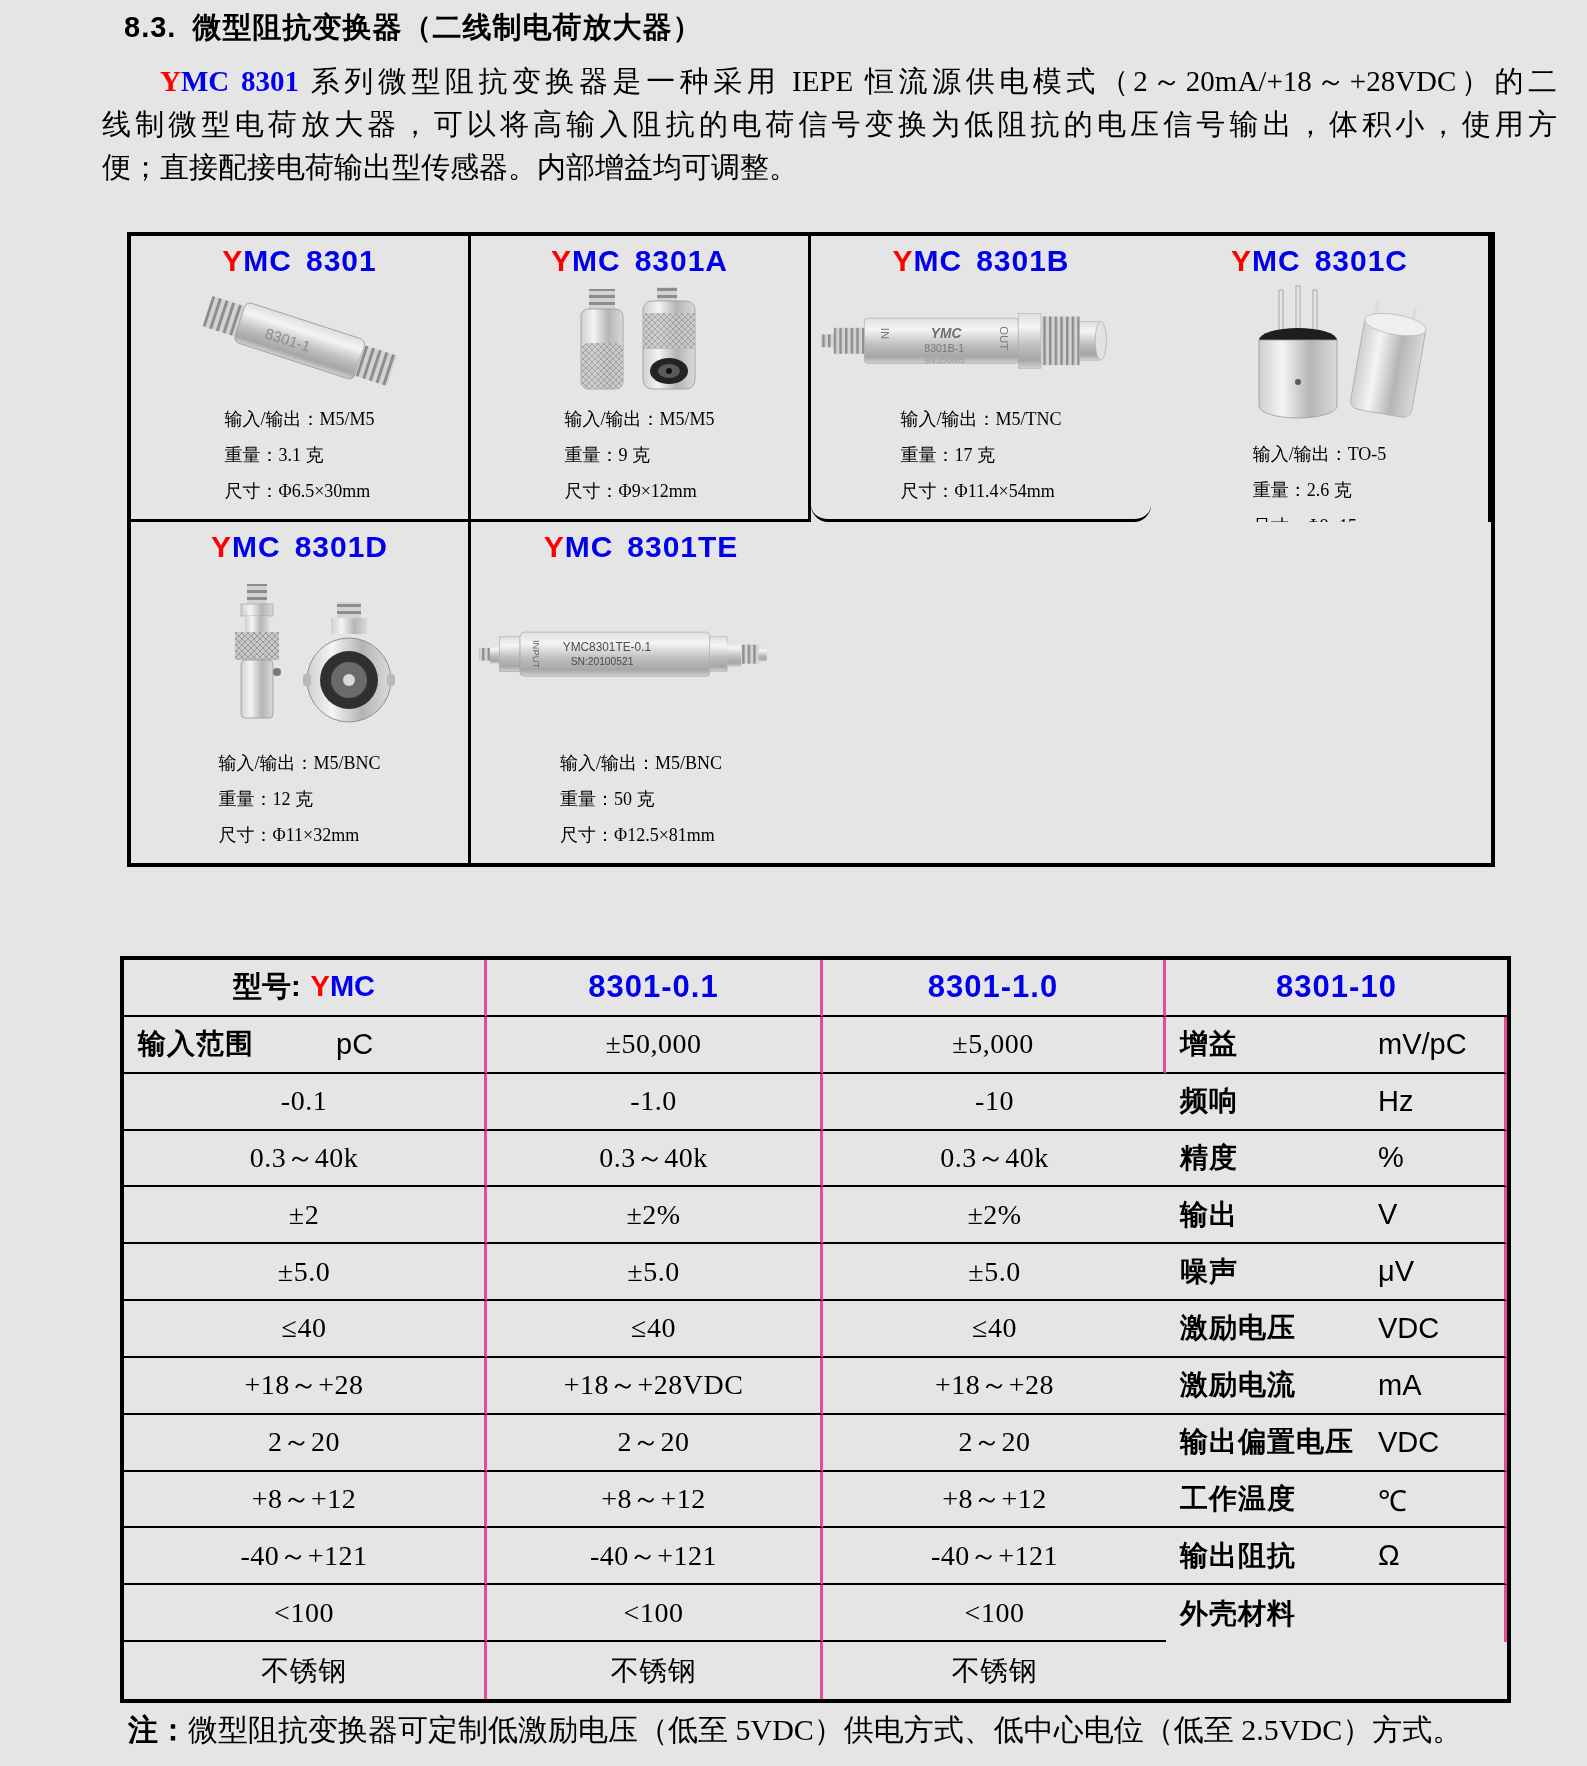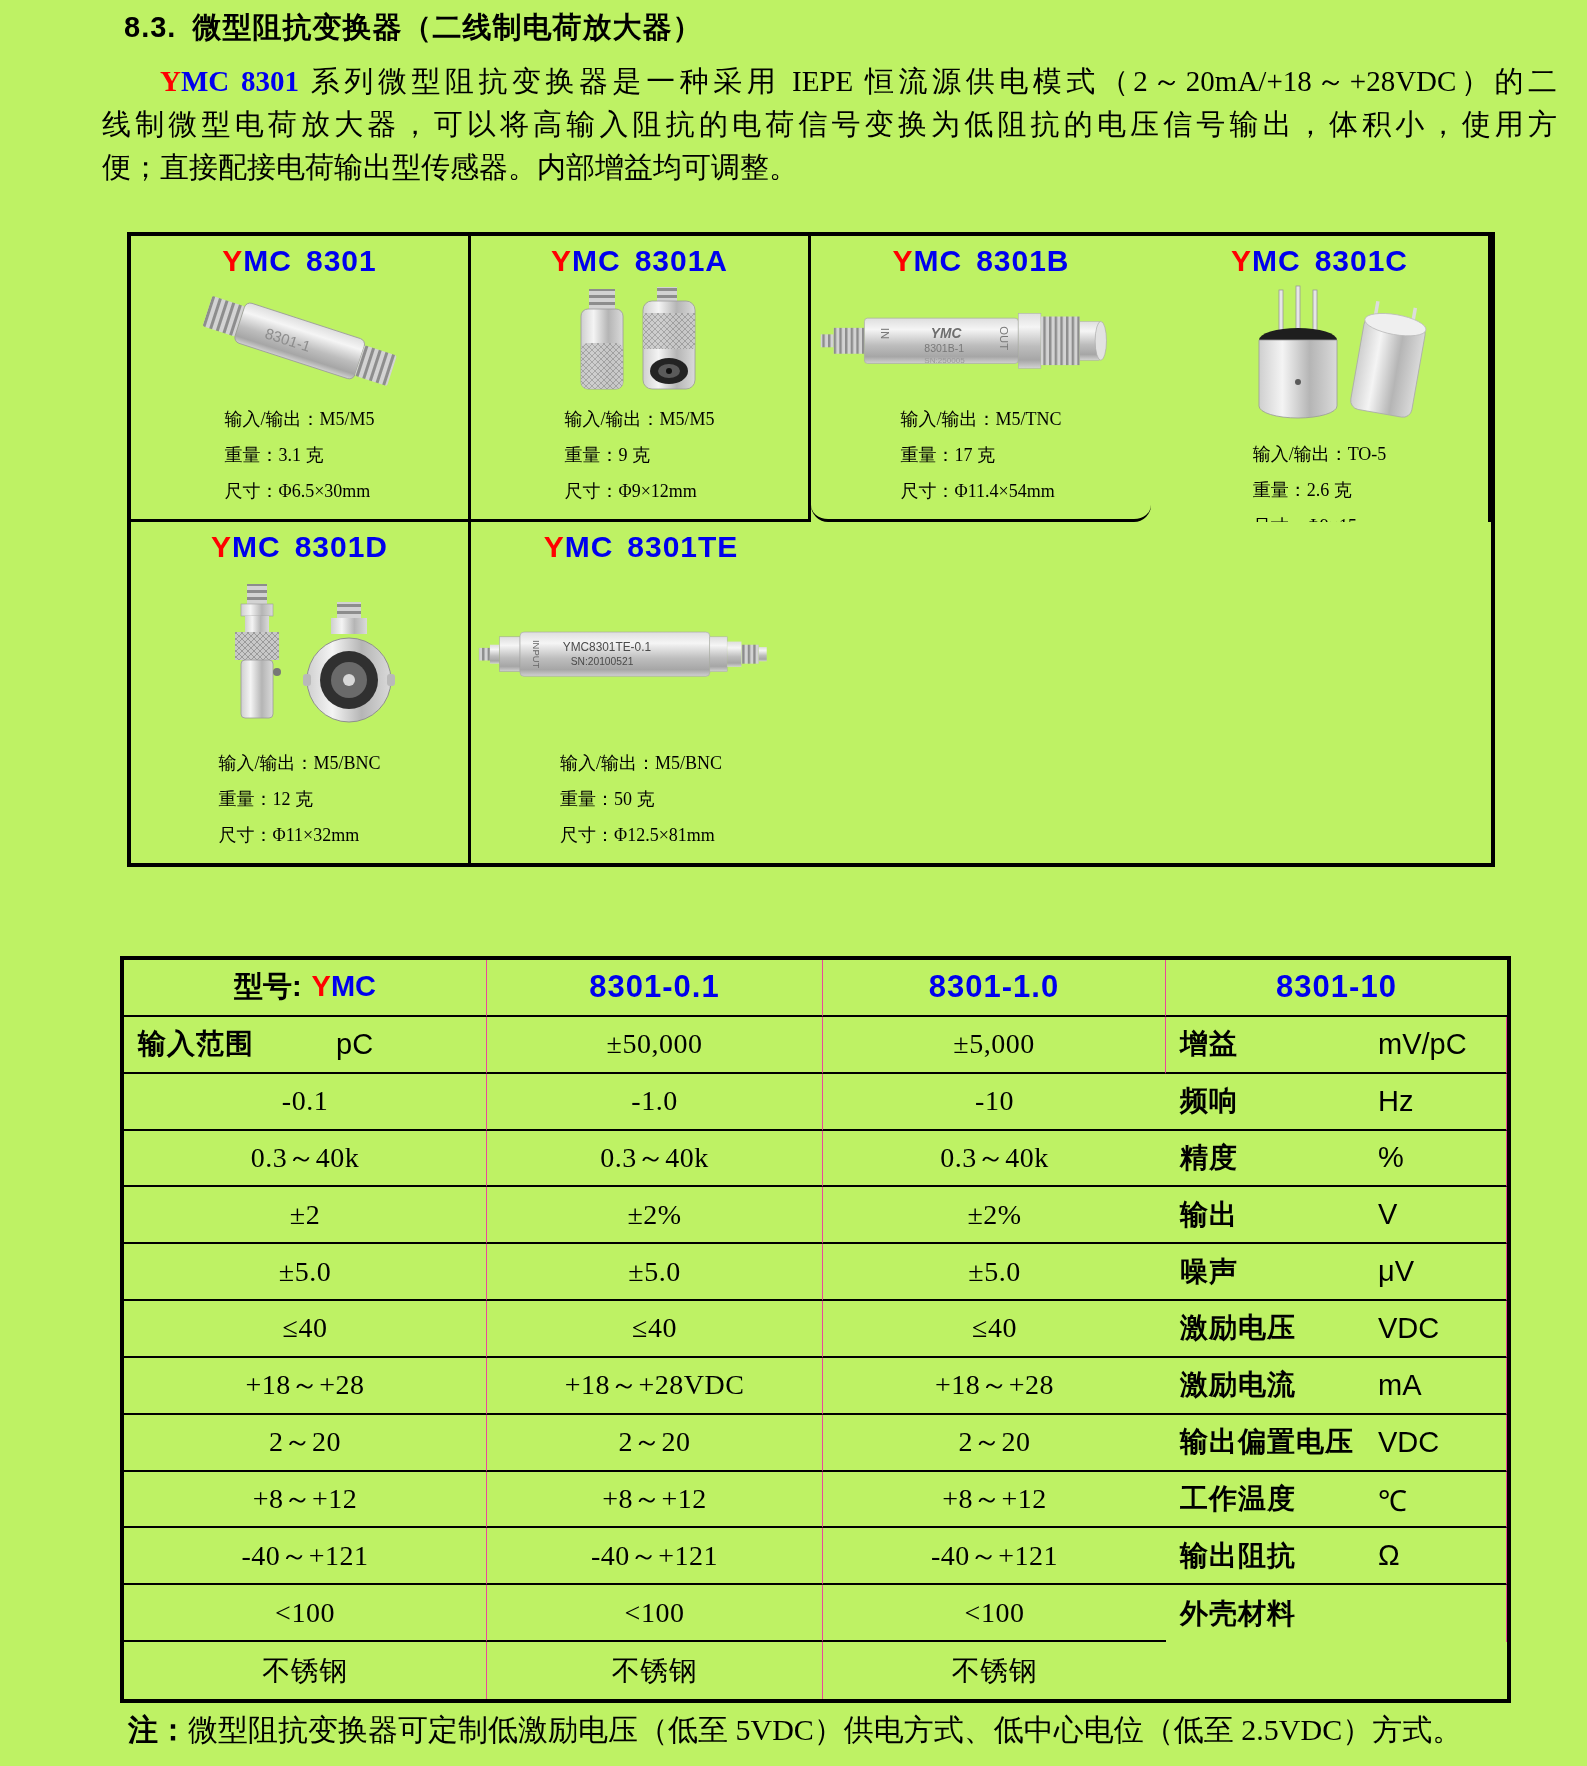--- a/index.html
+++ b/index.html
@@ -1,16 +1,16 @@
 <!DOCTYPE html>
 <html><head>
 <meta charset="utf-8">
 <style>
   html,body{margin:0;padding:0;background:#fff;}
-  .page{position:relative;width:1587px;height:1766px;background:#bef264;color:#000;overflow:hidden;
+  .page{position:relative;width:1587px;height:1766px;background:#e5e5e5;color:#000;overflow:hidden;
         font-family:"Liberation Serif", serif;}
 
   
   .heading{position:absolute;left:124px;top:8px;font-family:"Liberation Sans",sans-serif;
            font-weight:bold;font-size:29px;letter-spacing:1px;white-space:nowrap;}
   .heading .hnum{margin-right:16px;}
 
   
   .intro{position:absolute;left:102px;top:60px;width:1455px;font-size:29px;line-height:43px;}
   .intro .iline{text-align:justify;text-align-last:justify;}
@@ -31,21 +31,21 @@
   .ptitle .logo-y{color:#ff0000;}
   .ptitle .logo-mc{color:#0000ee;}
   .ptitle .pmodel{color:#0000ee;margin-left:14px;}
   .pimg{flex:1;display:flex;align-items:center;justify-content:center;width:100%;}
   .ptext{margin:0 auto 10px auto;font-size:18px;line-height:36px;white-space:nowrap;}
 
   
   .stable{position:absolute;left:120px;top:956px;width:1391px;height:747px;border:4px solid #000;
           box-sizing:border-box;display:grid;grid-template-columns:363px 336px 343px 1fr;
           grid-template-rows:repeat(13,1fr);}
-  .scell{border-right:1px solid #ec4899;border-bottom:2px solid #000;display:flex;align-items:center;
+  .scell{border-right:3px solid #ec4899;border-bottom:2px solid #000;display:flex;align-items:center;
          justify-content:center;box-sizing:border-box;overflow:hidden;}
   .scell.lastcol{border-right:none;}
   .scell.lastrow{border-bottom:none;}
   .scell.labelcell{justify-content:flex-start;padding-left:14px;position:relative;}
   .slabel{font-family:"Liberation Sans",sans-serif;font-weight:bold;font-size:28px;letter-spacing:1px;}
   .sunit{position:absolute;left:212px;font-family:"Liberation Sans",sans-serif;font-size:29px;}
   .sval{font-size:28px;letter-spacing:0.5px;}
   .shead-label{font-family:"Liberation Sans",sans-serif;font-weight:bold;font-size:29px;}
   .shead-label .logo-y{color:#ff0000;margin-left:10px;}
   .shead-label .logo-mc{color:#0000ee;}

